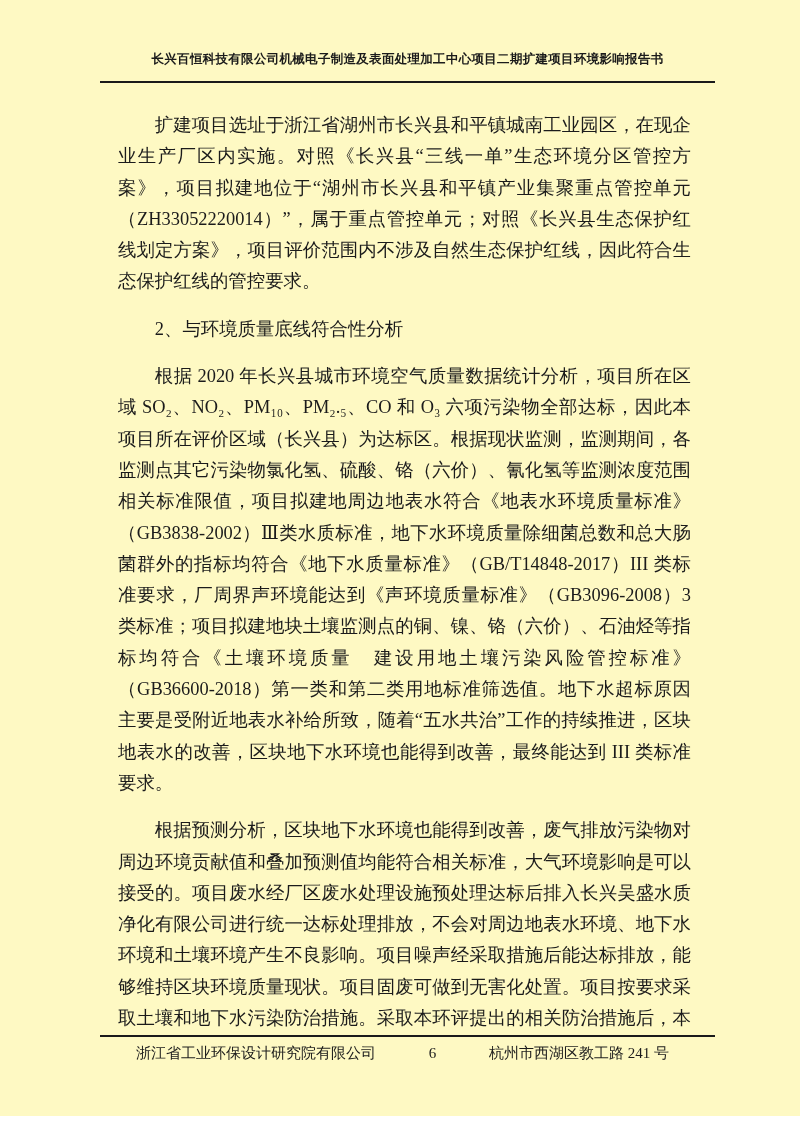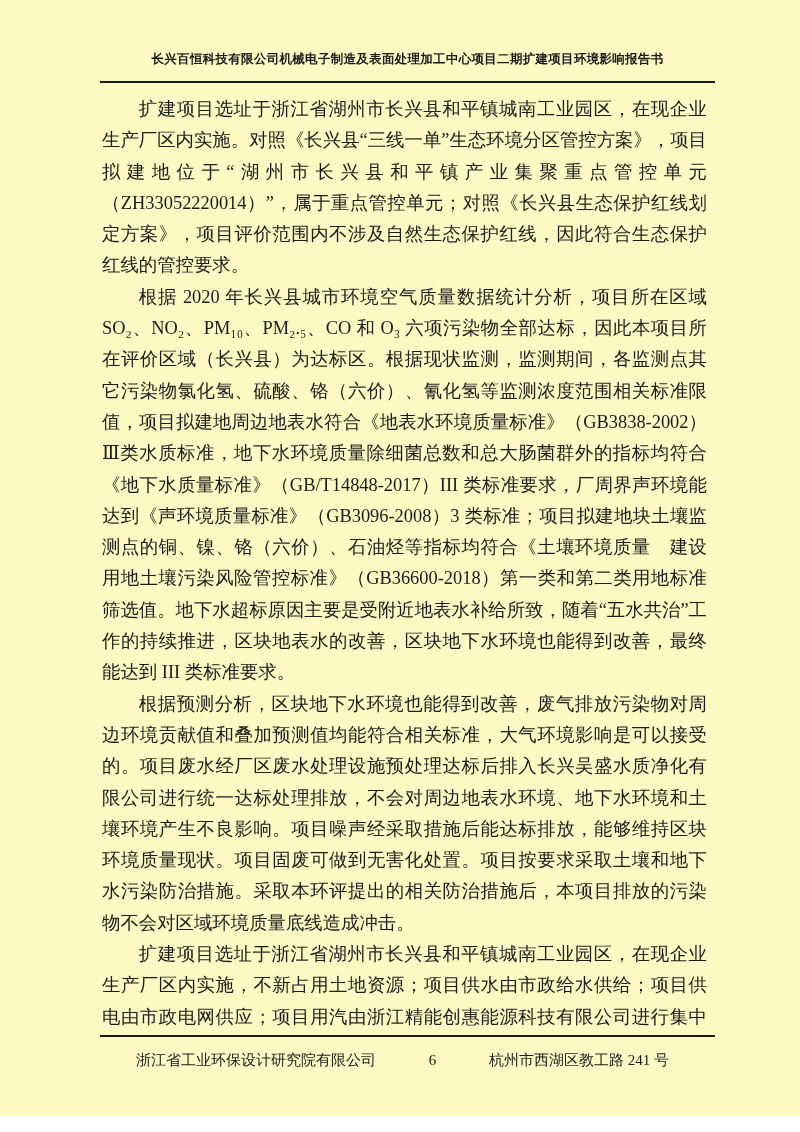--- a/index.html
+++ b/index.html
@@ -31,50 +31,51 @@
   }
   .doc-body {
     position: absolute;
     top: 94px; left: 102px; width: 605px; height: 941px;
     overflow: hidden;
     font-size: 18.4px;
     line-height: 31.3px;
     text-align: justify;
   }
   .doc-body p {
-    margin: 0;
+    margin: 16px;
     text-indent: 2em;
   }
   .doc-body p.heading {
     text-align: left;
   }
   .footer {
     position: absolute;
     top: 1035px; left: 100px; width: 615px;
     border-top: 2px solid #1a1a1a;
-    padding: 14px 46px 0 36px;
+    padding: 7px 46px 0 36px;
     box-sizing: border-box;
     display: flex;
     justify-content: space-between;
     align-items: baseline;
     font-size: 15px;
     white-space: nowrap;
   }
 </style>
 </head>
 <body>
 
 <div class="page">
 
   <div class="header">
     <div class="header-title">长兴百恒科技有限公司机械电子制造及表面处理加工中心项目二期扩建项目环境影响报告书</div>
   </div>
 
   <div class="doc-body">
       <p class="body">扩建项目选址于浙江省湖州市长兴县和平镇城南工业园区，在现企业生产厂区内实施。对照《长兴县“三线一单”生态环境分区管控方案》，项目拟建地位于“湖州市长兴县和平镇产业集聚重点管控单元（ZH33052220014）”，属于重点管控单元；对照《长兴县生态保护红线划定方案》，项目评价范围内不涉及自然生态保护红线，因此符合生态保护红线的管控要求。</p>
+      <p class="heading">2、与环境质量底线符合性分析</p>
       <p class="body">根据 2020 年长兴县城市环境空气质量数据统计分析，项目所在区域 SO₂、NO₂、PM₁₀、PM₂.₅、CO 和 O₃ 六项污染物全部达标，因此本项目所在评价区域（长兴县）为达标区。根据现状监测，监测期间，各监测点其它污染物氯化氢、硫酸、铬（六价）、氰化氢等监测浓度范围相关标准限值，项目拟建地周边地表水符合《地表水环境质量标准》（GB3838-2002）Ⅲ类水质标准，地下水环境质量除细菌总数和总大肠菌群外的指标均符合《地下水质量标准》（GB/T14848-2017）III 类标准要求，厂周界声环境能达到《声环境质量标准》（GB3096-2008）3 类标准；项目拟建地块土壤监测点的铜、镍、铬（六价）、石油烃等指标均符合《土壤环境质量　建设用地土壤污染风险管控标准》（GB36600-2018）第一类和第二类用地标准筛选值。地下水超标原因主要是受附近地表水补给所致，随着“五水共治”工作的持续推进，区块地表水的改善，区块地下水环境也能得到改善，最终能达到 III 类标准要求。</p>
       <p class="body">根据预测分析，区块地下水环境也能得到改善，废气排放污染物对周边环境贡献值和叠加预测值均能符合相关标准，大气环境影响是可以接受的。项目废水经厂区废水处理设施预处理达标后排入长兴吴盛水质净化有限公司进行统一达标处理排放，不会对周边地表水环境、地下水环境和土壤环境产生不良影响。项目噪声经采取措施后能达标排放，能够维持区块环境质量现状。项目固废可做到无害化处置。项目按要求采取土壤和地下水污染防治措施。采取本环评提出的相关防治措施后，本项目排放的污染物不会对区域环境质量底线造成冲击。</p>
       <p class="body">扩建项目选址于浙江省湖州市长兴县和平镇城南工业园区，在现企业生产厂区内实施，不新占用土地资源；项目供水由市政给水供给；项目供电由市政电网供应；项目用汽由浙江精能创惠能源科技有限公司进行集中供热；项目用</p>
     </div>
 
   <div class="footer">
     <span>浙江省工业环保设计研究院有限公司</span>
     <span>6</span>
     <span>杭州市西湖区教工路 241 号</span>
   </div>

